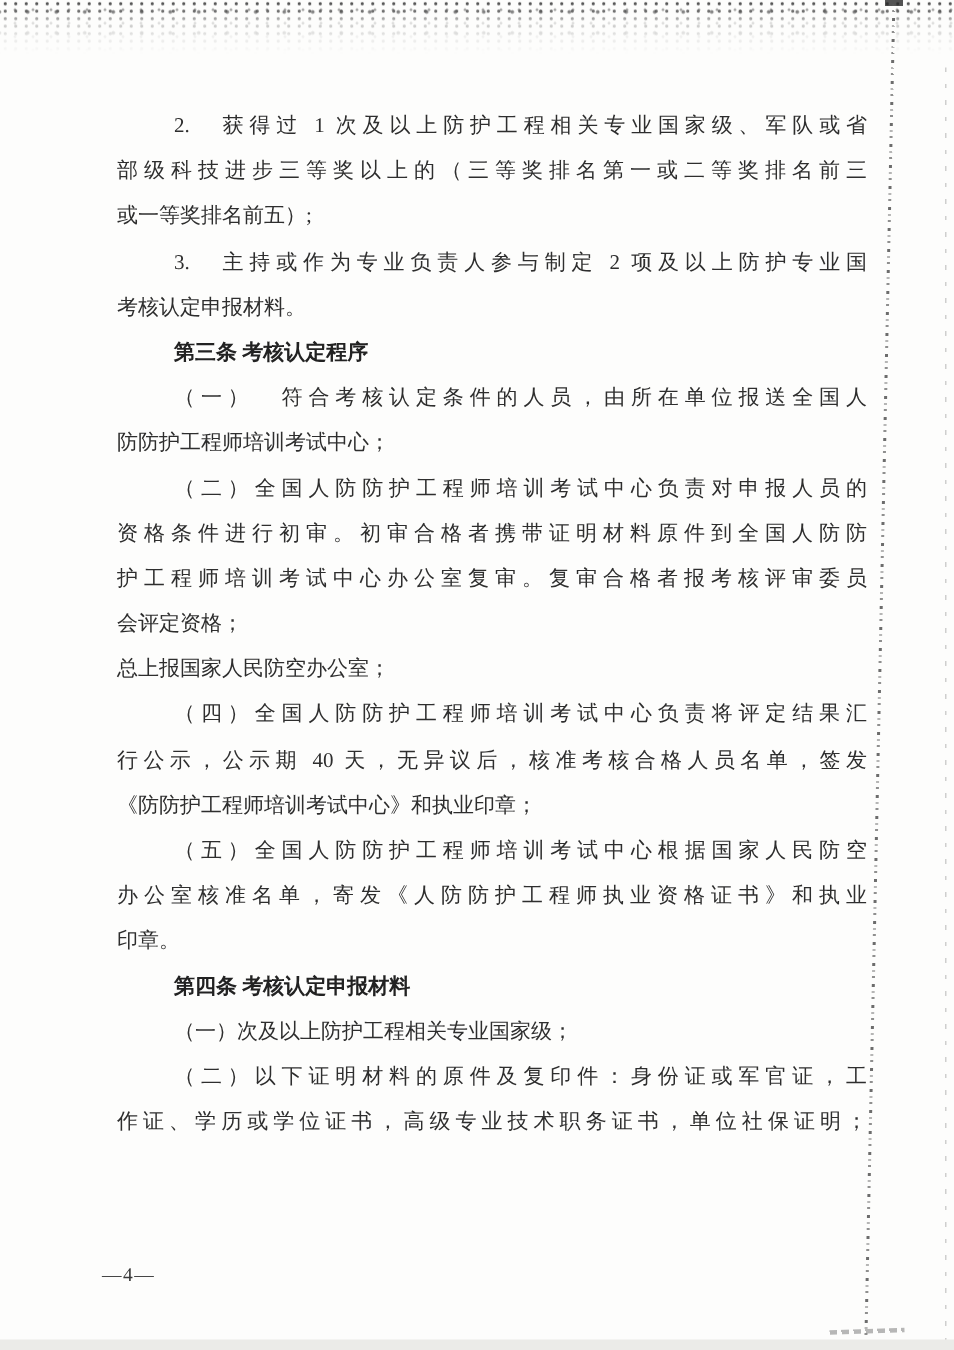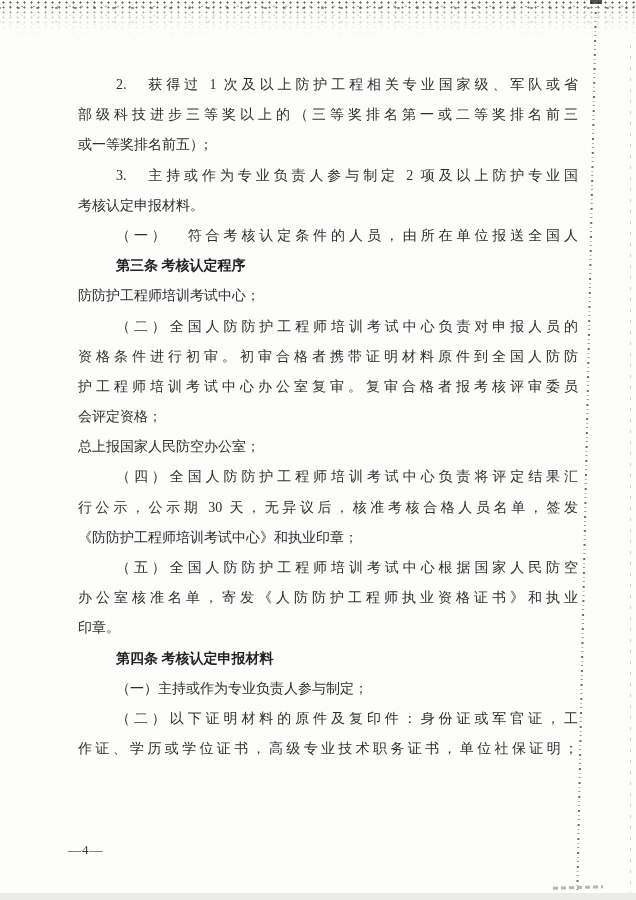--- a/index.html
+++ b/index.html
@@ -89,34 +89,34 @@
   <div class="bottom-smudge"></div>
   <div class="bottom-strip"></div>
 
   <div class="content">
 
   <div class="line indent fill">2.　获得过 1 次及以上防护工程相关专业国家级、军队或省</div>
       <div class="line fill">部级科技进步三等奖以上的（三等奖排名第一或二等奖排名前三</div>
       <div class="line">或一等奖排名前五）;</div>
       <div class="line indent fill">3.　主持或作为专业负责人参与制定 2 项及以上防护专业国</div>
       <div class="line">考核认定申报材料。</div>
+      <div class="line indent heading">第三条 考核认定程序</div>
       <div class="line indent fill">（一）　符合考核认定条件的人员，由所在单位报送全国人</div>
-      <div class="line indent heading">第三条 考核认定程序</div>
       <div class="line">防防护工程师培训考试中心；</div>
       <div class="line indent fill">（二）全国人防防护工程师培训考试中心负责对申报人员的</div>
       <div class="line fill">资格条件进行初审。初审合格者携带证明材料原件到全国人防防</div>
       <div class="line fill">护工程师培训考试中心办公室复审。复审合格者报考核评审委员</div>
       <div class="line">会评定资格；</div>
       <div class="line">总上报国家人民防空办公室；</div>
       <div class="line indent fill">（四）全国人防防护工程师培训考试中心负责将评定结果汇</div>
-      <div class="line fill">行公示，公示期 30 天，无异议后，核准考核合格人员名单，签发</div>
+      <div class="line fill">行公示，公示期 40 天，无异议后，核准考核合格人员名单，签发</div>
       <div class="line">《防防护工程师培训考试中心》和执业印章；</div>
       <div class="line indent fill">（五）全国人防防护工程师培训考试中心根据国家人民防空</div>
       <div class="line fill">办公室核准名单，寄发《人防防护工程师执业资格证书》和执业</div>
       <div class="line">印章。</div>
       <div class="line indent heading">第四条 考核认定申报材料</div>
-      <div class="line indent">（一）主持或作为专业负责人参与制定；</div>
+      <div class="line indent">（一）次及以上防护工程相关专业国家级；</div>
       <div class="line indent fill">（二）以下证明材料的原件及复印件：身份证或军官证，工</div>
       <div class="line fill">作证、学历或学位证书，高级专业技术职务证书，单位社保证明；</div>
     </div>
 
   <div class="page-number">—4—</div>
 </div>
 
 </body></html>

